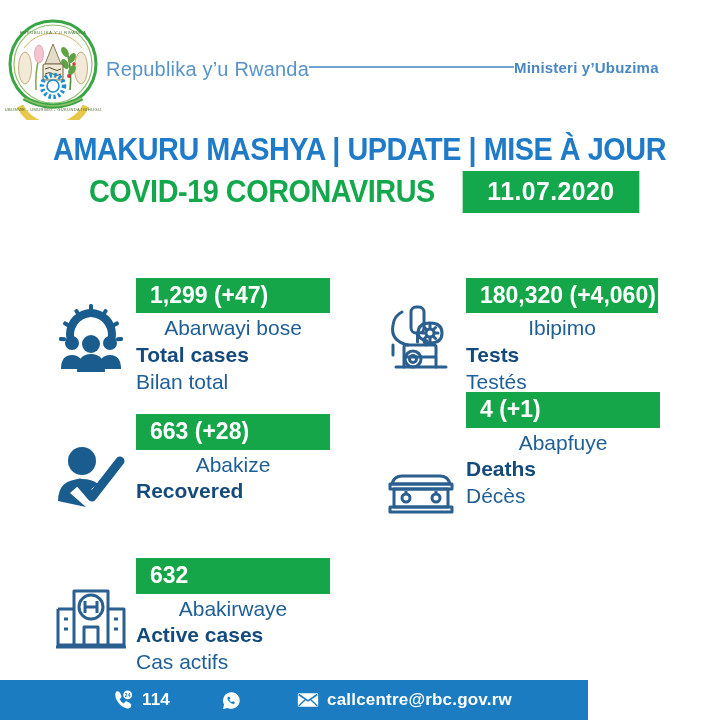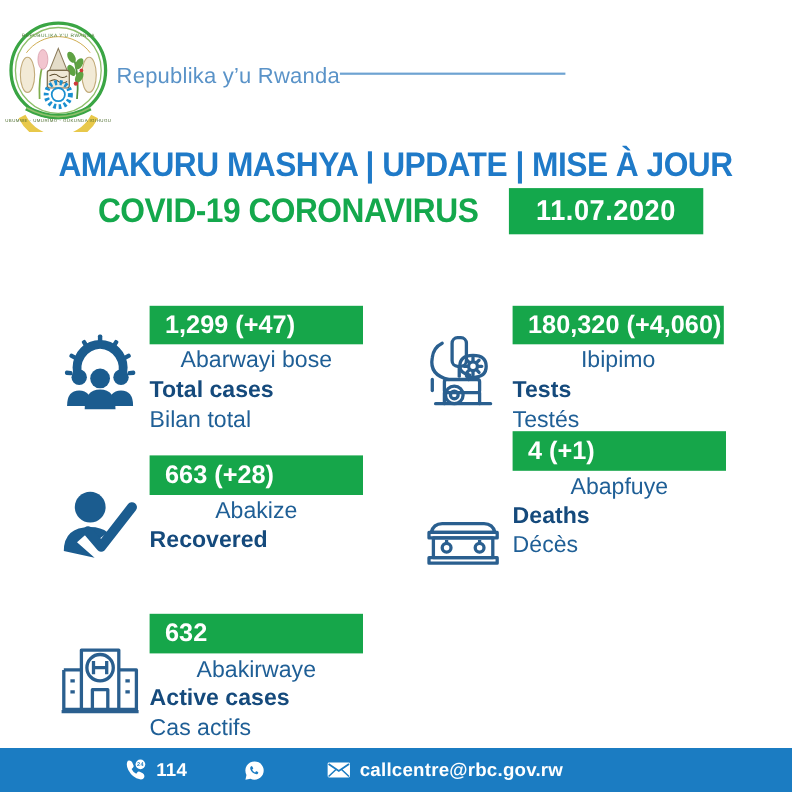--- a/index.html
+++ b/index.html
@@ -141,21 +141,21 @@
   .label-fr{
     color:#1f5f96;
     font-size:21px;
     line-height:1.28;
   }
 
   
   .footer{
     position:absolute;
     bottom:0;left:0;
-    width:720px;height:40px;
+    width:588px;height:40px;
     background:#1b7cc2;
     display:flex;
     align-items:center;
     color:#ffffff;
   }
   .f-item{
     display:flex;
     align-items:center;
     gap:8px;
     font-size:17px;
@@ -205,20 +205,21 @@
 
       <path d="M24 84 q29 16 58 0" fill="none" stroke="#3aa544" stroke-width="5"></path>
       <path d="M24 84 q29 16 58 0" fill="none" stroke="#8fbf6b" stroke-width="1.6"></path>
       <path d="M20 92 A37 37 0 0 0 86 92" fill="none" stroke="#e8c84a" stroke-width="7"></path>
       <text x="53" y="97" font-size="4" fill="#4a6a2a" text-anchor="middle" font-family="Liberation Sans, sans-serif" letter-spacing="0.4">UBUMWE - UMURIMO - GUKUNDA IGIHUGU</text>
     </svg>
   </div>
 
   <div class="gov-line1">Republika y’u Rwanda</div>
   <div class="gov-rule"></div>
+  <div class="gov-line2">Ministeri y’Ubuzima</div>
 </div>
 
 <div class="title-block">
   <div class="title-main">AMAKURU MASHYA | UPDATE | MISE À JOUR</div>
   <div class="title-row2">
     <div class="title-sub">COVID-19 CORONAVIRUS</div>
     <div class="date-badge">11.07.2020</div>
   </div>
 </div>
 

